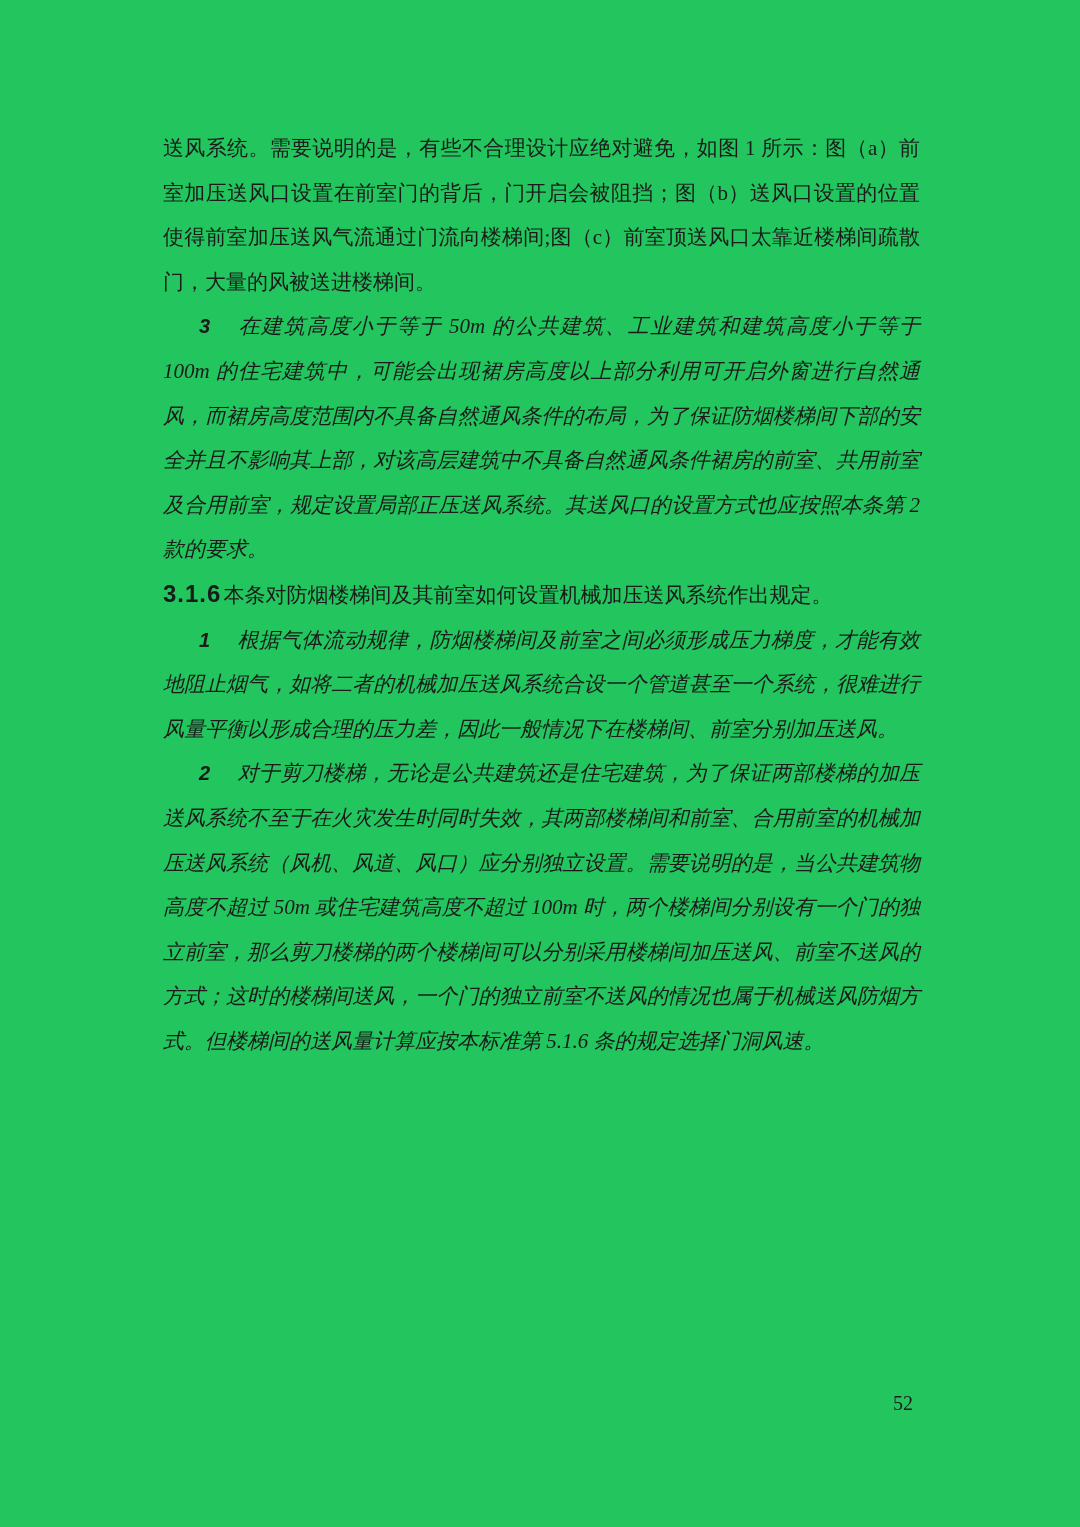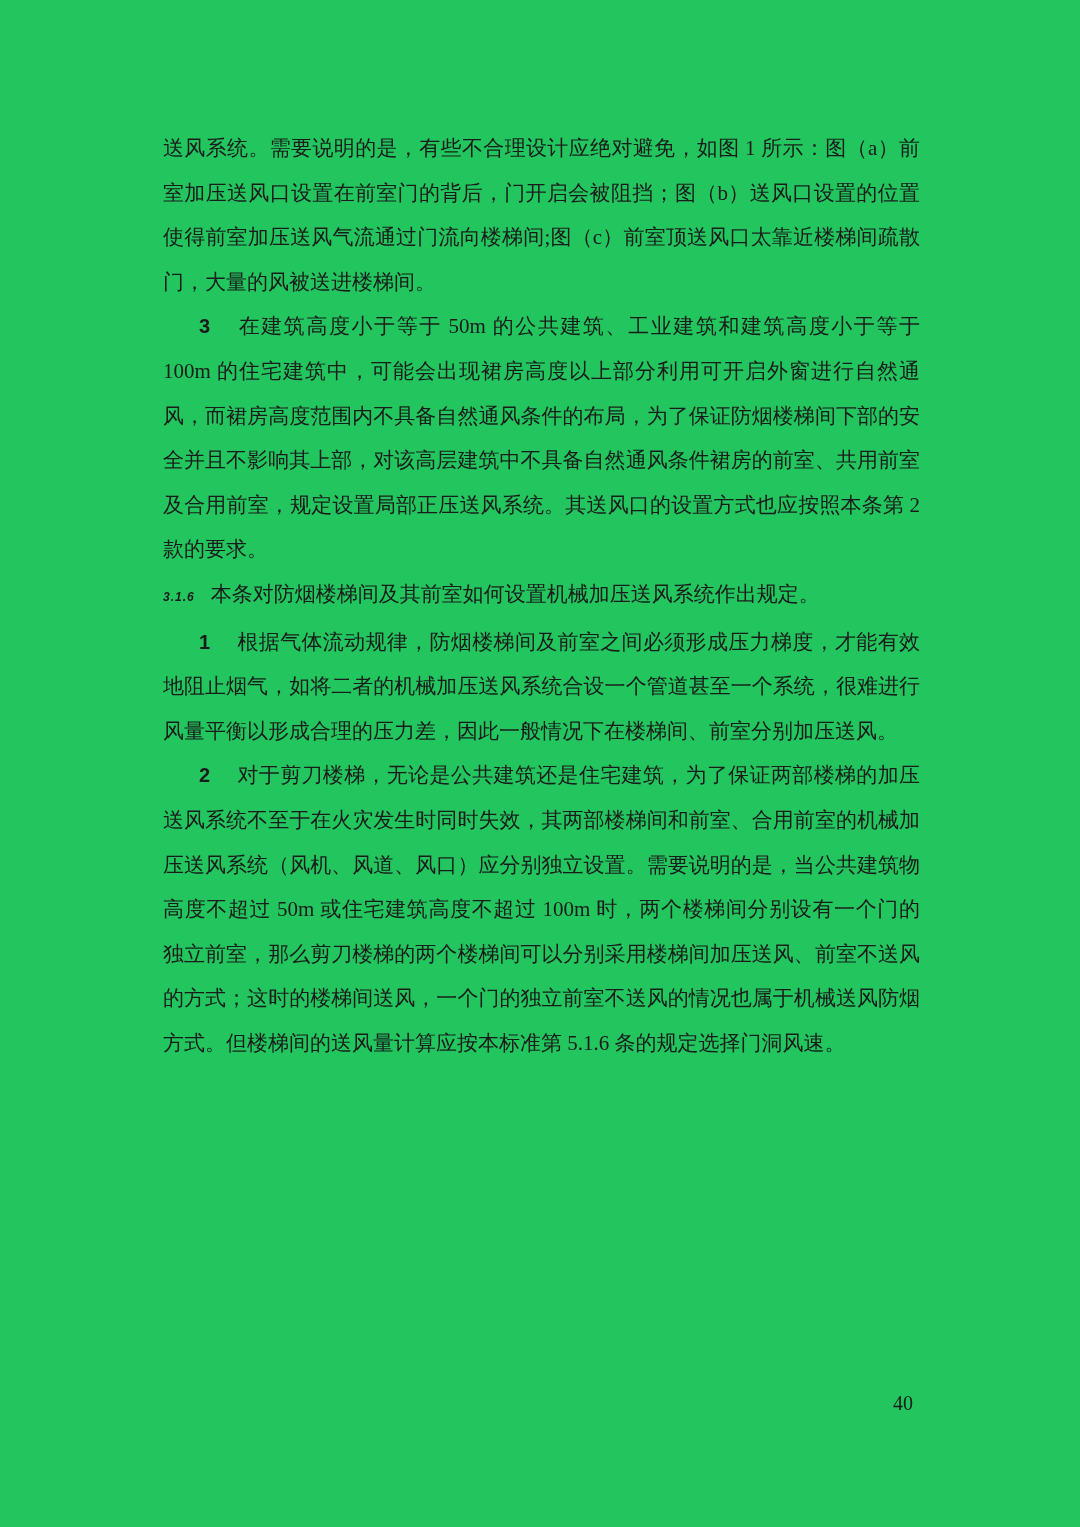--- a/index.html
+++ b/index.html
@@ -29,34 +29,34 @@
     line-height: 44.6px;
     text-align: justify;
     text-justify: inter-ideograph;
   }
   .content p {
     margin: 0;
     padding: 0;
   }
   p.item {
     text-indent: 36px;
+    font-style: italic;
   }
   .item-num {
     font-weight: bold;
     font-family: "Liberation Sans", "DejaVu Sans", sans-serif;
     font-size: 20px;
     margin-right: 27px;
   }
   .clause-num {
     font-weight: bold;
     font-family: "Liberation Sans", "DejaVu Sans", sans-serif;
-    font-size: 12px;
+    font-size: 24px;
     letter-spacing: 1px;
-    margin-right: 16px;
-    font-style: italic;
+    margin-right: 2px;
   }
   .page-number {
     position: absolute;
     left: 858px;
     top: 1392px;
     width: 90px;
     text-align: center;
     font-size: 20px;
     color: #1b1b1b;
   }
@@ -73,15 +73,15 @@
     <p class="item"><span class="item-num">3</span><span>在建筑高度小于等于 50m 的公共建筑、工业建筑和建筑高度小于等于 100m 的住宅建筑中，可能会出现裙房高度以上部分利用可开启外窗进行自然通风，而裙房高度范围内不具备自然通风条件的布局，为了保证防烟楼梯间下部的安全并且不影响其上部，对该高层建筑中不具备自然通风条件裙房的前室、共用前室及合用前室，规定设置局部正压送风系统。其送风口的设置方式也应按照本条第 2 款的要求。</span></p>
 
     <p><span class="clause-num">3.1.6</span><span>本条对防烟楼梯间及其前室如何设置机械加压送风系统作出规定。</span></p>
 
     <p class="item"><span class="item-num">1</span><span>根据气体流动规律，防烟楼梯间及前室之间必须形成压力梯度，才能有效地阻止烟气，如将二者的机械加压送风系统合设一个管道甚至一个系统，很难进行风量平衡以形成合理的压力差，因此一般情况下在楼梯间、前室分别加压送风。</span></p>
 
     <p class="item"><span class="item-num">2</span><span>对于剪刀楼梯，无论是公共建筑还是住宅建筑，为了保证两部楼梯的加压送风系统不至于在火灾发生时同时失效，其两部楼梯间和前室、合用前室的机械加压送风系统（风机、风道、风口）应分别独立设置。需要说明的是，当公共建筑物高度不超过 50m 或住宅建筑高度不超过 100m 时，两个楼梯间分别设有一个门的独立前室，那么剪刀楼梯的两个楼梯间可以分别采用楼梯间加压送风、前室不送风的方式；这时的楼梯间送风，一个门的独立前室不送风的情况也属于机械送风防烟方式。但楼梯间的送风量计算应按本标准第 5.1.6 条的规定选择门洞风速。</span></p>
 
   </div>
 
-  <div class="page-number">40</div>
+  <div class="page-number">52</div>
 
 </div>
 
 </body></html>

